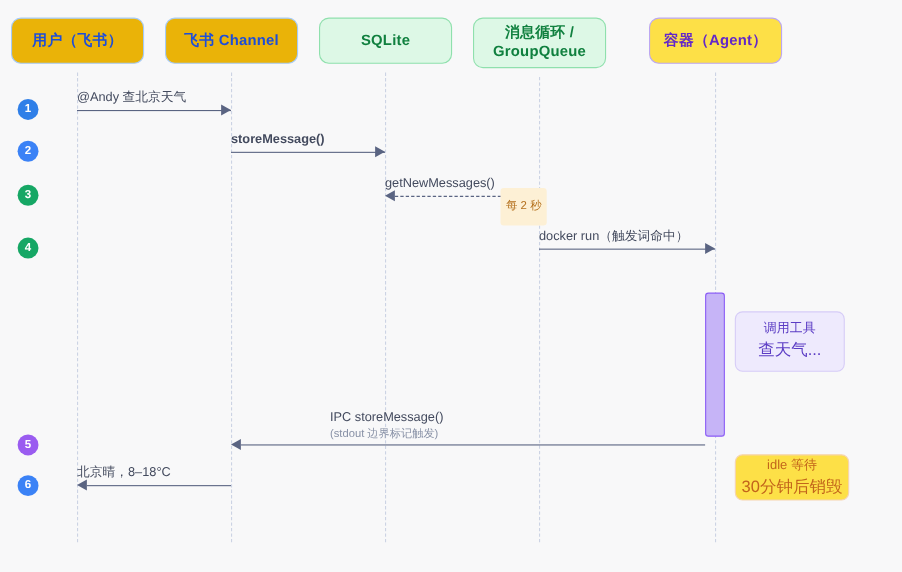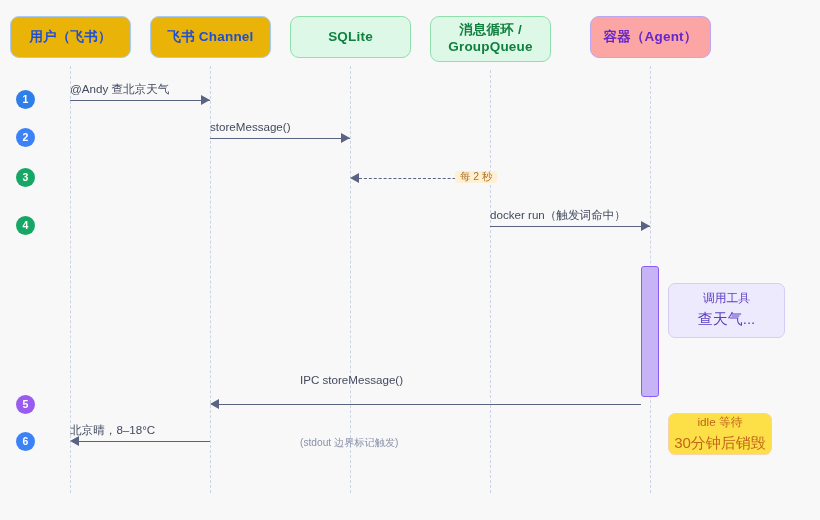--- a/index.html
+++ b/index.html
@@ -31,21 +31,21 @@
     justify-content: center;
     text-align: center;
     font-size: 13.5px;
     font-weight: bold;
     color: #1f4fa8;
     line-height: 1.25;
     letter-spacing: .2px;
   }
   .participant.blue  { background:#eab308; border-color:#a6cbf7; color:#1d4ed8; }
   .participant.green { background:#ddf8e6; border-color:#8fe0ad; color:#10803f; }
-  .participant.purple{ background:#fca5a5; border-color:#bca7f2; color:#6428c8;align-items:center; }
+  .participant.purple{ background:#fde047; border-color:#bca7f2; color:#6428c8;align-items:center; }
 
   
   .lifeline {
     position: absolute;
     width: 0;
     border-left: 1.6px dashed #ccd3e4;
   }
 
   
   .activation {
@@ -79,21 +79,20 @@
     position: absolute;
     font-size: 11.6px;
     color: #434a5e;
     white-space: nowrap;
     line-height: 1.35;
   }
   .msg-sub {
     display: block;
     font-size: 10.2px;
     color: #8891a6;
-    margin-top: 48px;
   }
 
   
   .step {
     position: absolute;
     width: 19px;
     height: 19px;
     border-radius: 50%;
     color: #ffffff;
     font-size: 10.5px;
@@ -130,21 +129,21 @@
   }
   .note .line2 { font-size: 15px; }
 
   
   .interval-badge {
     position: absolute;
     background: #fdf0d5;
     color: #b4701d;
     font-size: 10.4px;
     border-radius: 3px;
-    padding: 0 5px;
+    padding: 11px 5px;
     white-space: nowrap;
     line-height: 1.2;
   }
 </style>
 </head>
 <body>
 
 <div id="diagram">
 
   <div class="participant blue" style="left:10px; top:16px; width:121px; height:42px;">
@@ -180,45 +179,48 @@
   </div>
   <div class="msg-label" style="left:70px; top:81px; width:140px;">
     <span>@Andy 查北京天气</span>
   </div>
   <div class="msg" style="left:70px; top:100px; width:140px;"></div>
   <div class="arrowhead right" style="left:201px; top:95px;"></div>
 
   <div class="step" style="left:16px; top:128px; background:#3b82f6;">
     <span>2</span>
   </div>
-  <div class="msg-label" style="left:210px; top:119px; width:140px;">
+  <div class="msg-label" style="left:210px; top:119px; width:140px;font-weight:bold;">
     <span>storeMessage()</span>
   </div>
   <div class="msg" style="left:210px; top:138px; width:140px;"></div>
   <div class="arrowhead right" style="left:341px; top:133px;"></div>
 
   <div class="step" style="left:16px; top:168px; background:#16a765;">
     <span>3</span>
+  </div>
+  <div class="msg-label" style="left:350px; top:159px; width:140px;">
+    <span>getNewMessages()</span>
   </div>
   <div class="msg dashed" style="left:359px; top:178px; width:131px;"></div>
   <div class="arrowhead left" style="left:350px; top:173px;"></div>
   <div class="interval-badge" style="left:455px; top:171px;">
     <span>每 2 秒</span>
   </div>
 
   <div class="step" style="left:16px; top:216px; background:#16a765;">
     <span>4</span>
   </div>
   <div class="msg-label" style="left:490px; top:207px; width:160px;">
     <span>docker run（触发词命中）</span>
   </div>
   <div class="msg" style="left:490px; top:226px; width:160px;"></div>
   <div class="arrowhead right" style="left:641px; top:221px;"></div>
 
-  <div class="note purple" style="left:668px; top:283px; width:117px; height:55px;">
+  <div class="note purple" style="left:668px; top:283px; width:100px; height:55px;">
     <span>调用工具</span>
     <span class="line2">查天气...</span>
   </div>
 
   <div class="step" style="left:16px; top:395px; background:#9a5cf0;">
     <span>5</span>
   </div>
   <div class="msg-label" style="left:300px; top:372px; width:260px;">
     <span>IPC storeMessage()</span>
     <span class="msg-sub">(stdout 边界标记触发)</span>

